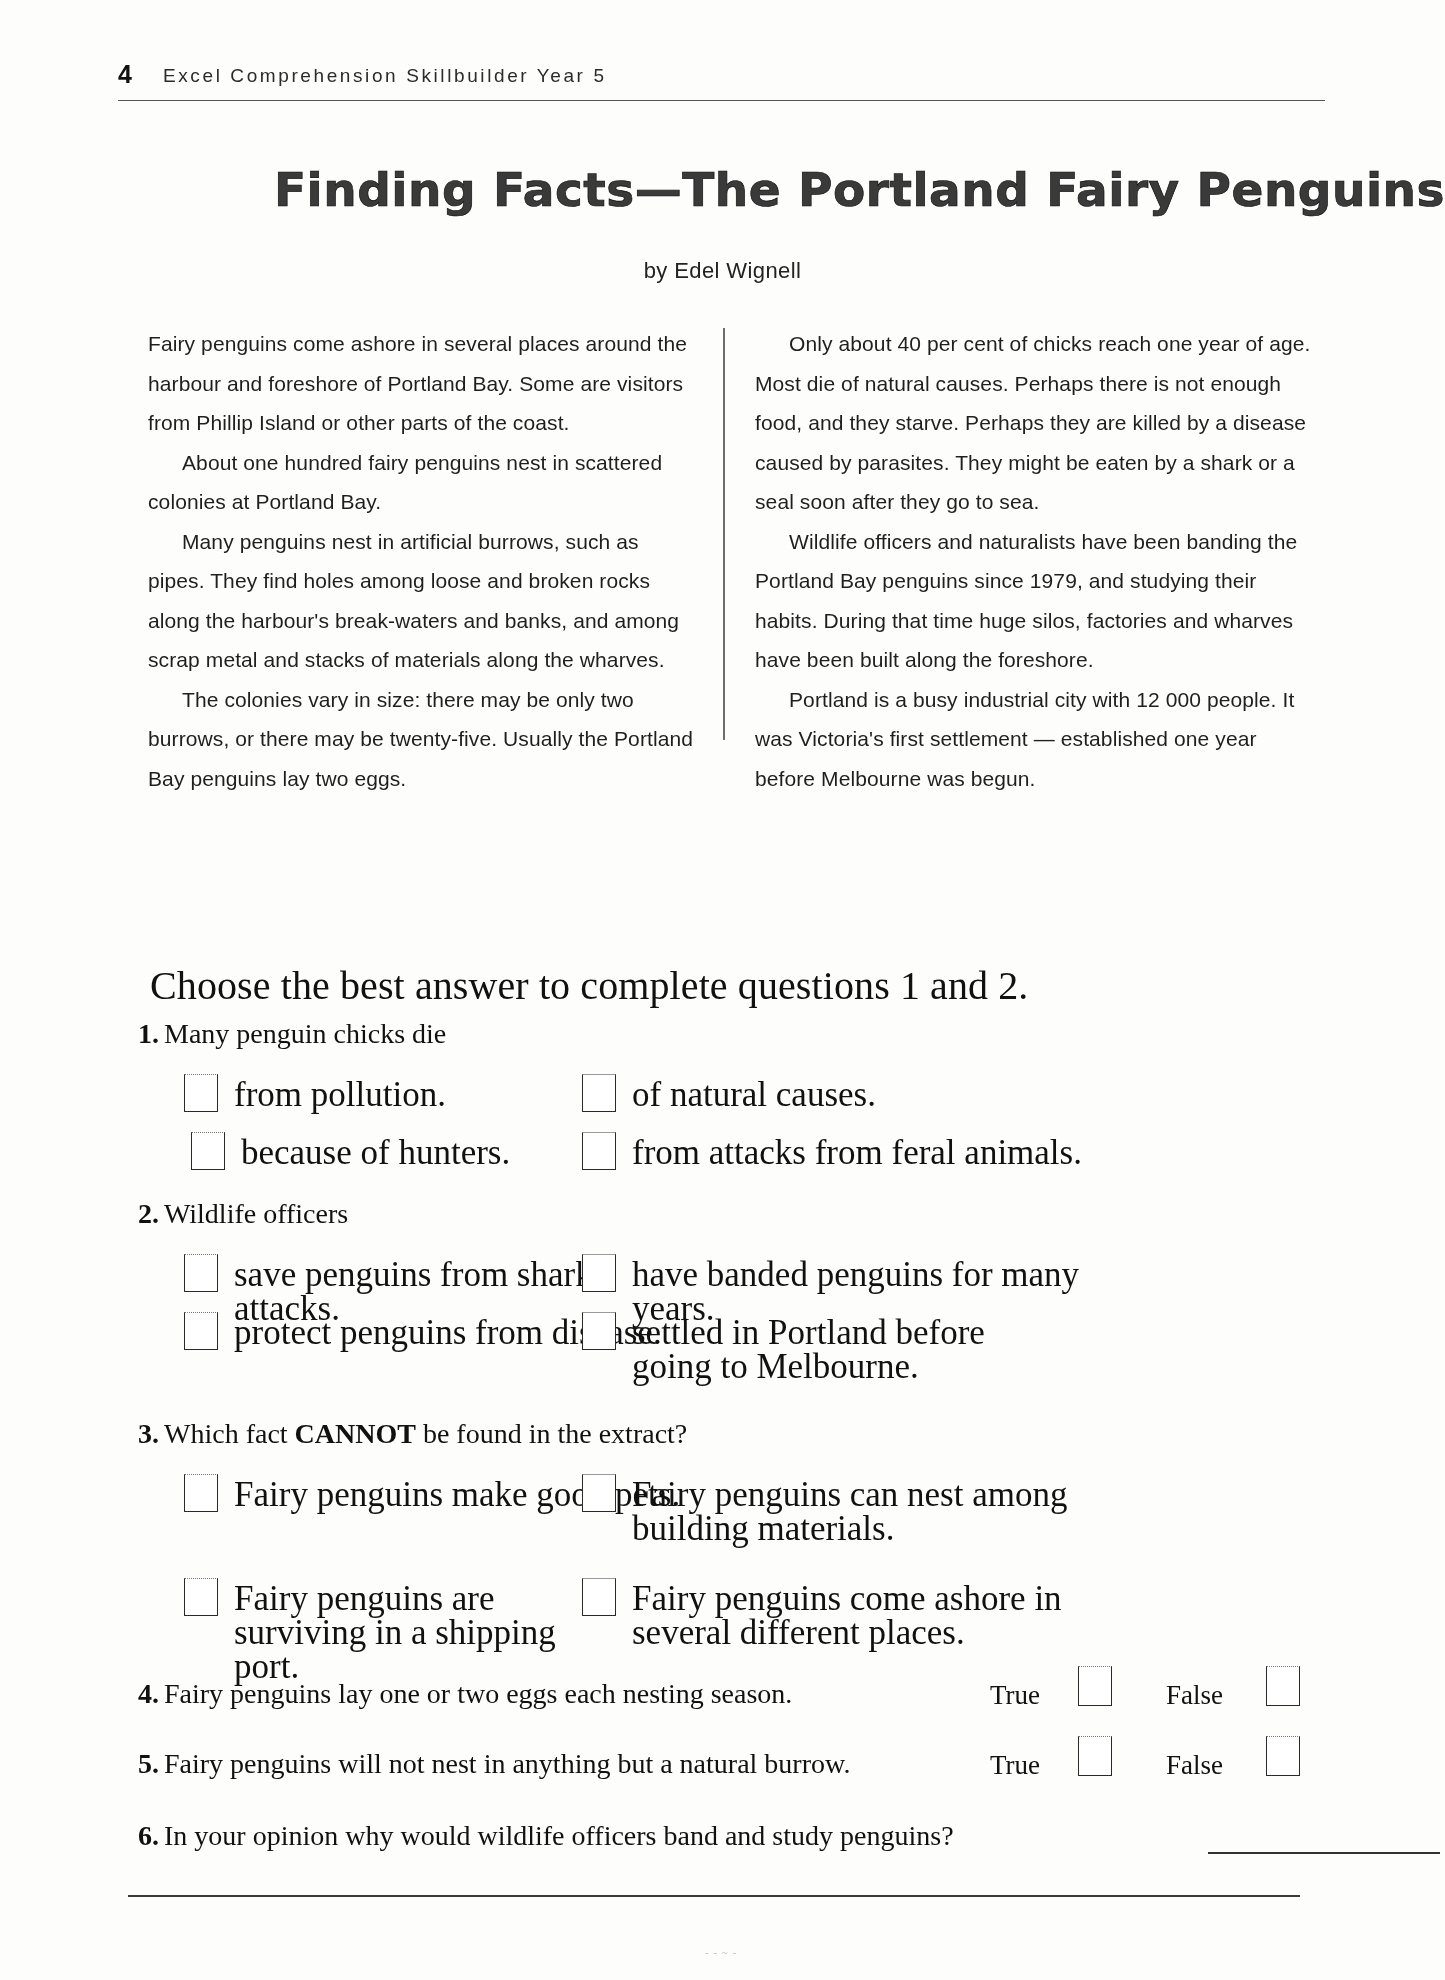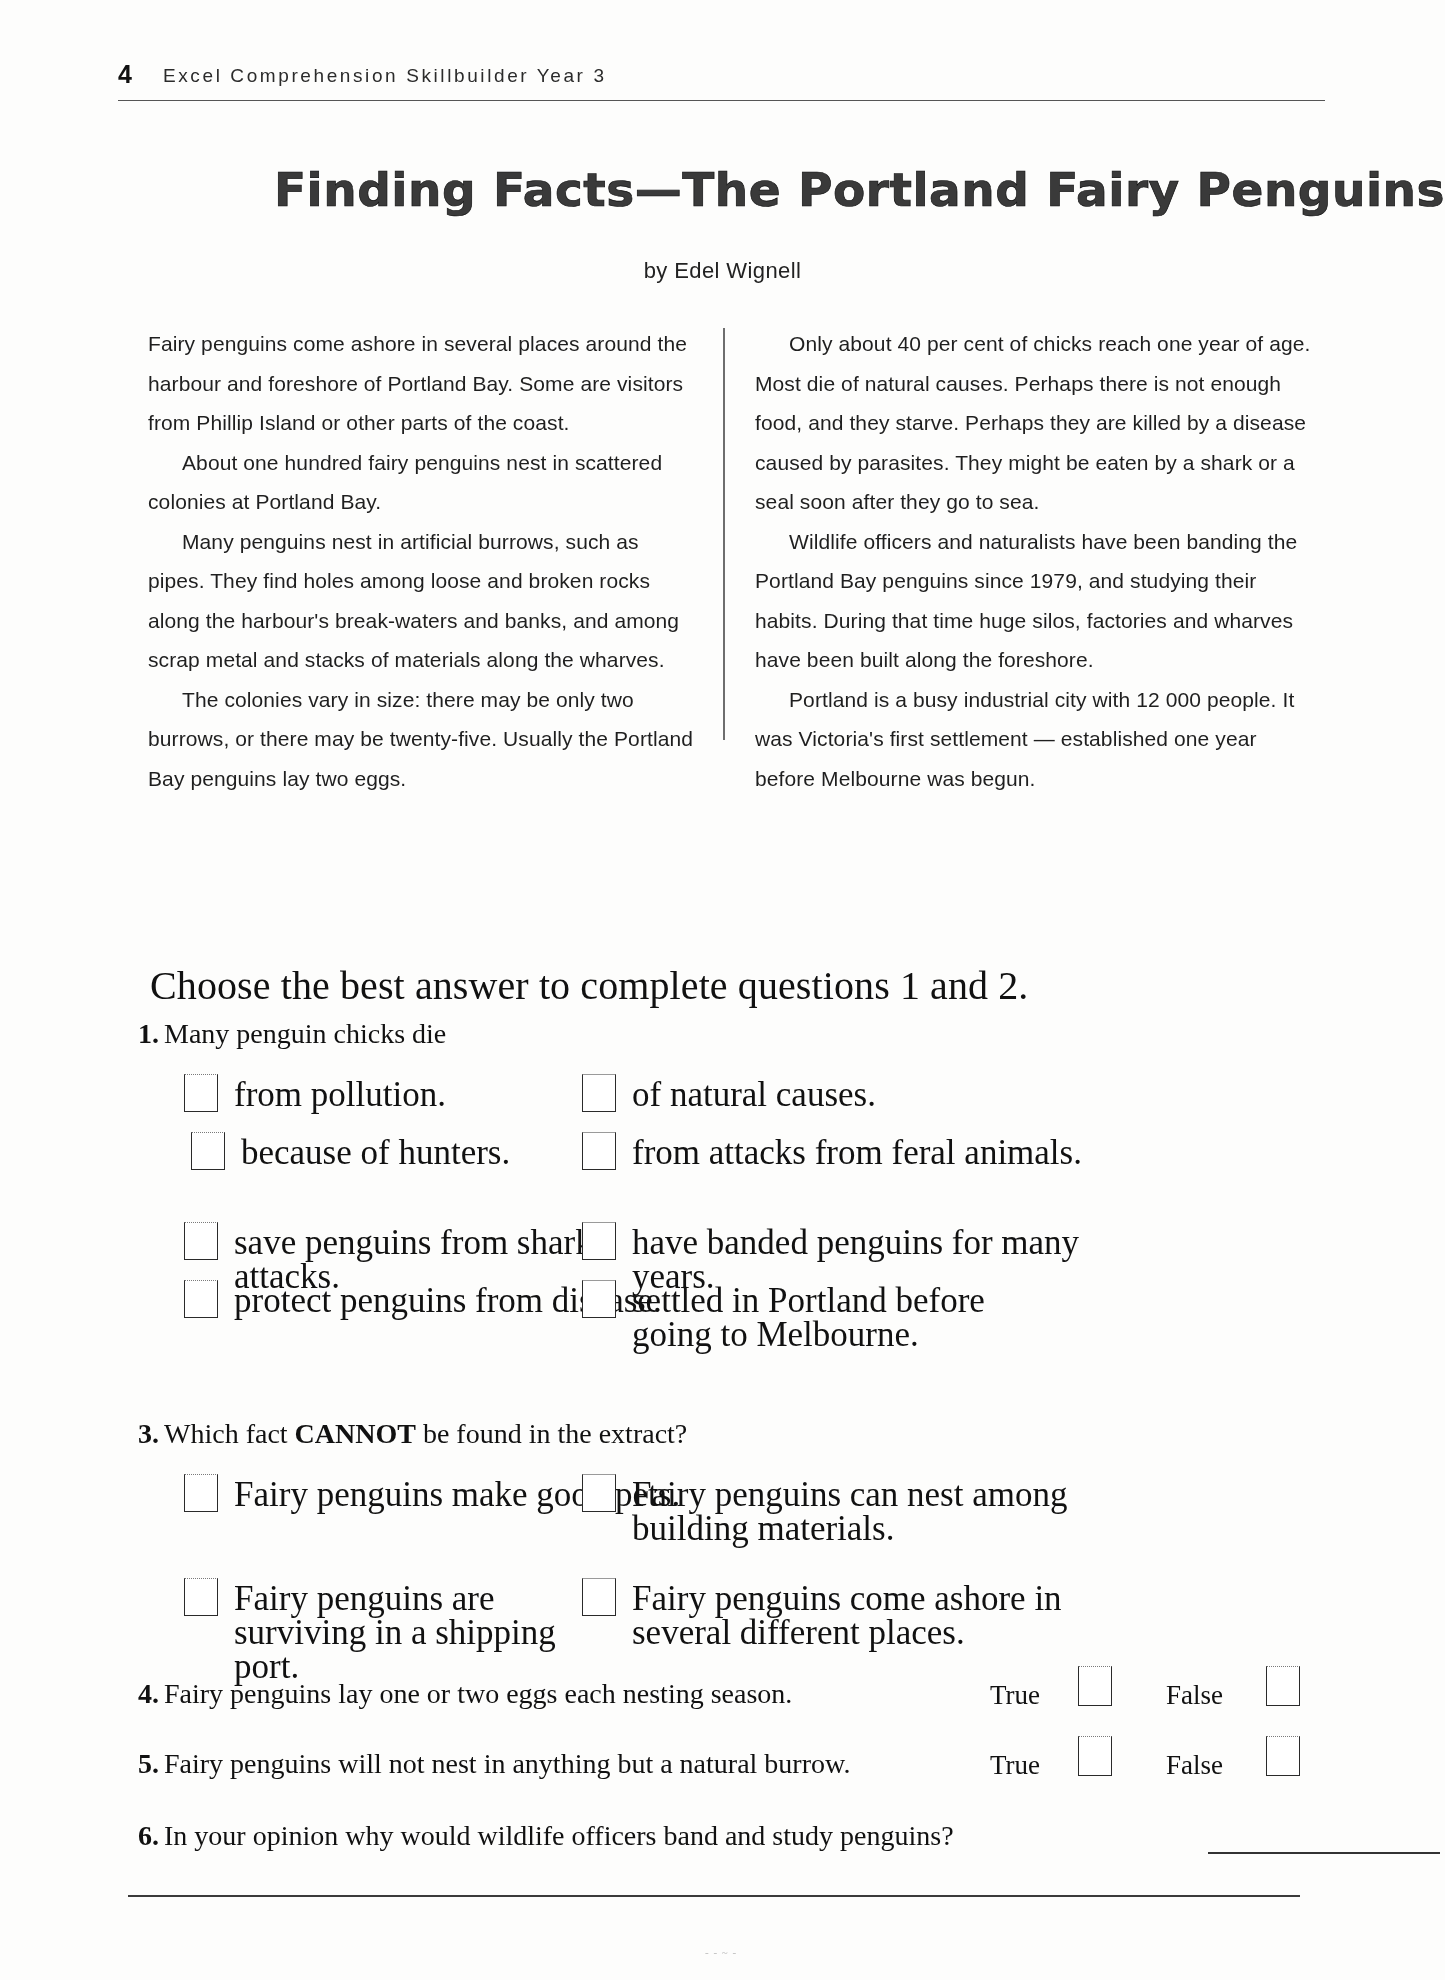--- a/index.html
+++ b/index.html
@@ -235,21 +235,21 @@
     letter-spacing: 1px;
   }
 </style>
 </head>
 <body>
 
 <div class="page">
 
   <div class="runhead">
     <div class="runhead-num">4</div>
-    <div class="runhead-text">Excel Comprehension Skillbuilder Year 3</div>
+    <div class="runhead-text">Excel Comprehension Skillbuilder Year 5</div>
     <div class="runhead-rule"></div>
   </div>
 
   <div class="doc-title">Finding Facts—The Portland Fairy Penguins</div>
   <div class="byline">by Edel Wignell</div>
 
   <div class="extract">
     <div class="col-divider"></div>
 
     <div class="col col-left">
@@ -286,20 +286,23 @@
         <span class="opt-text">because of hunters.</span>
       </div>
       <div class="opt" style="left:444px; top:62px;">
         <span class="cbox alt"></span>
         <span class="opt-text">from attacks from feral animals.</span>
       </div>
     </div>
   </div>
 
   <div class="q" style="top:1198px;">
+    <div class="q-head">
+      <span class="q-num">2.</span><span>Wildlife officers</span>
+    </div>
     <div class="opt-grid" style="height:150px;">
       <div class="opt" style="left:46px; top:4px;">
         <span class="cbox"></span>
         <span class="opt-text">save penguins from shark attacks.</span>
       </div>
       <div class="opt" style="left:444px; top:4px;">
         <span class="cbox alt"></span>
         <span class="opt-text">have banded penguins for many years.</span>
       </div>
       <div class="opt" style="left:46px; top:62px;">

